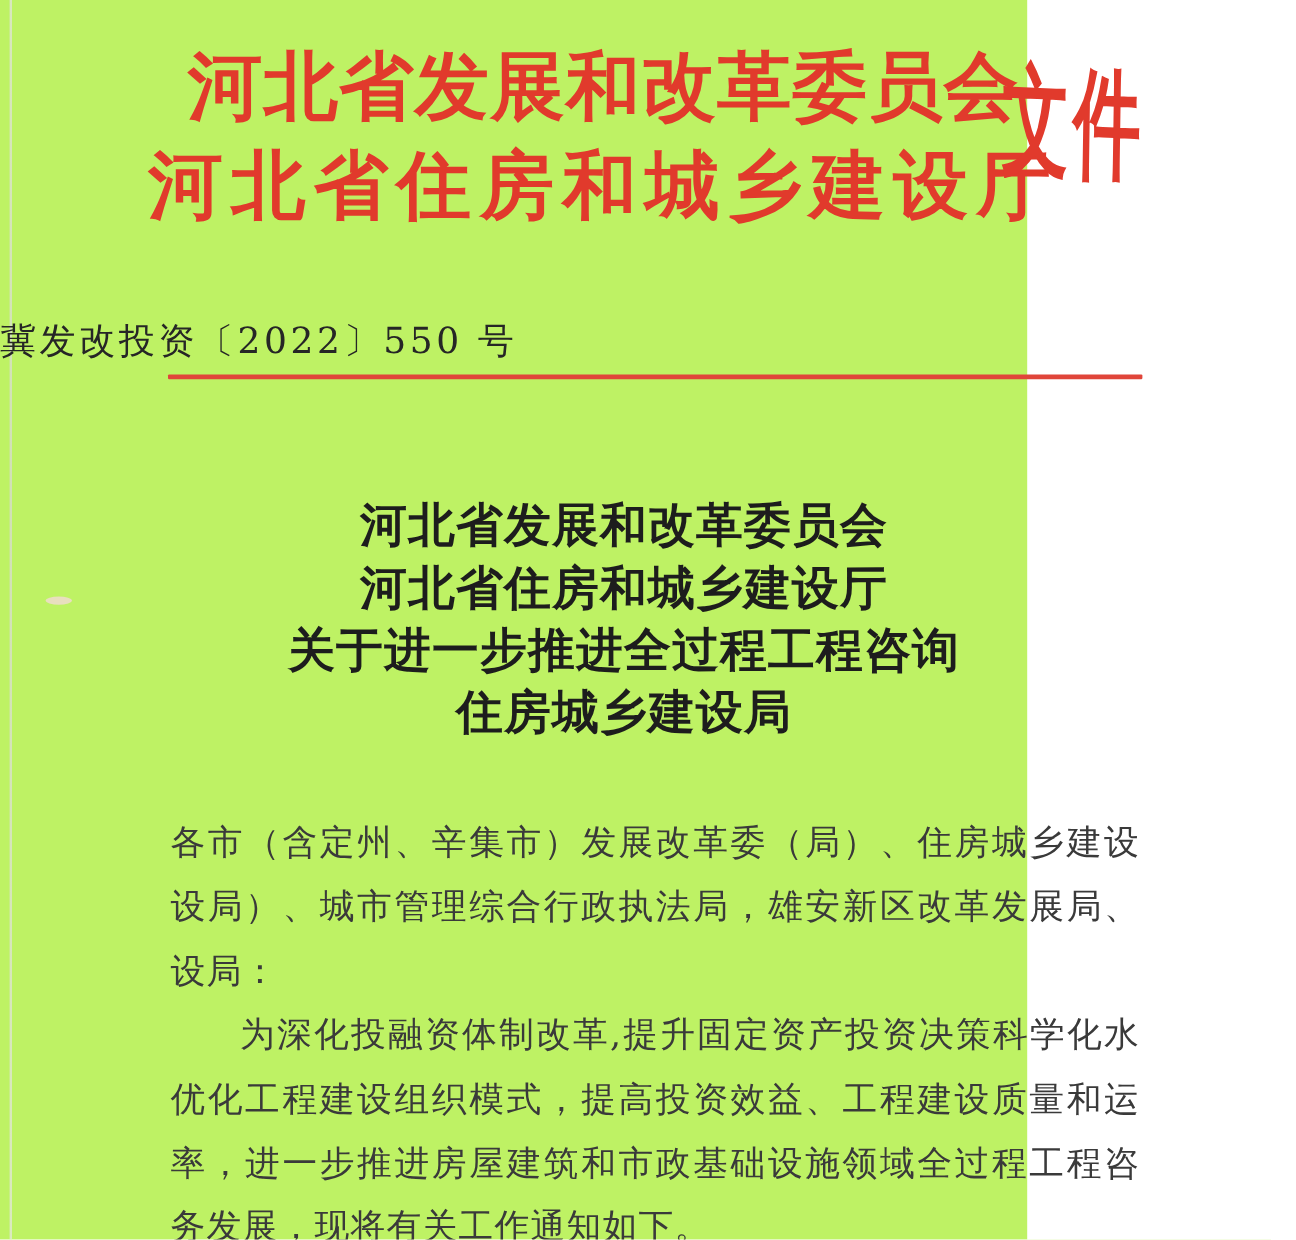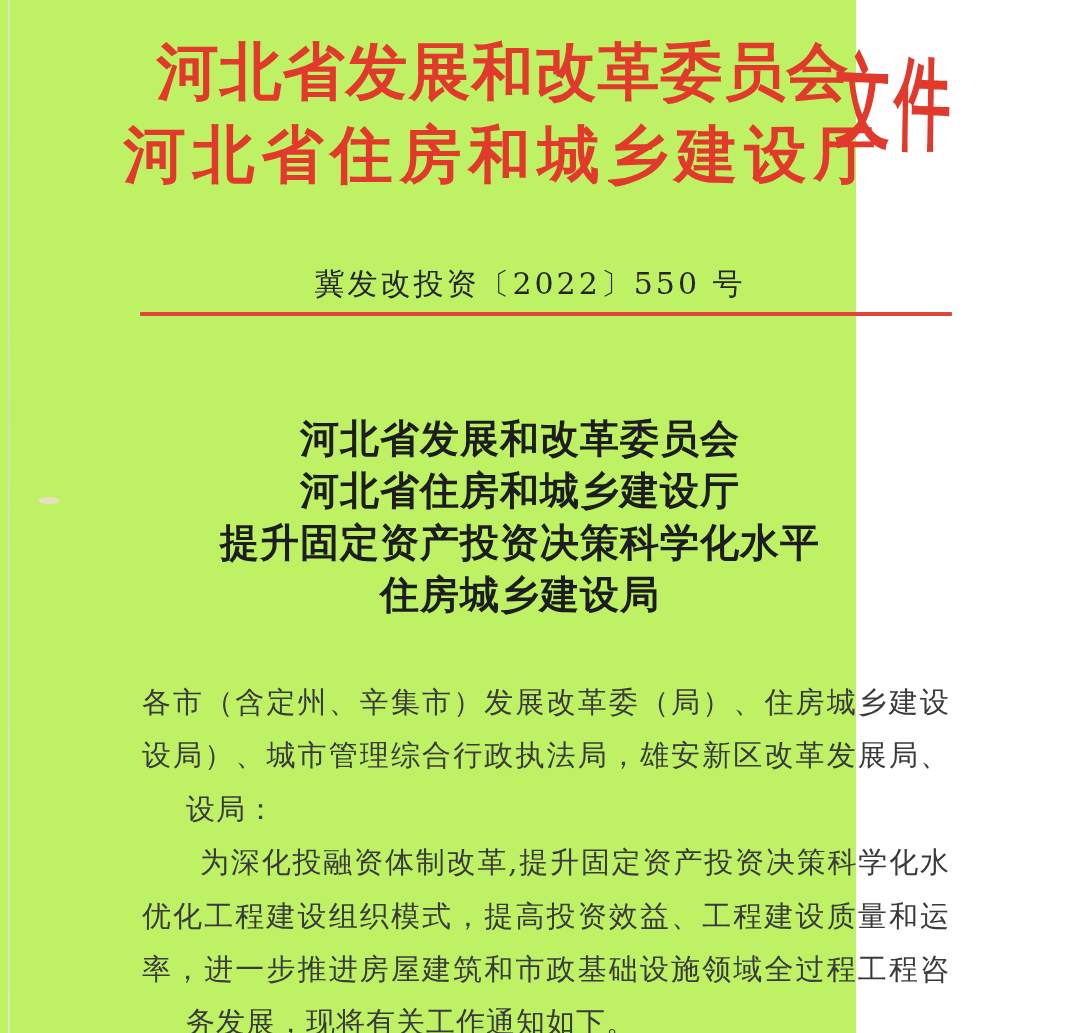--- a/index.html
+++ b/index.html
@@ -76,21 +76,21 @@
     transform: scaleX(0.56) rotate(1.5deg);
     transform-origin: left top;
   }
 
   
   .doc-number {
     position: absolute;
     top: 264px;
     left: 0;
     width: 1060px;
-    text-align: center;
+    text-align: left;
     font-size: 30px;
     letter-spacing: 3px;
     color: #262626;
     white-space: nowrap;
   }
 
   
   .red-rule {
     position: absolute;
     top: 312px;
@@ -130,21 +130,20 @@
   .doc-body .b-line {
     height: 53.4px;
     line-height: 53.4px;
     text-align: justify;
     text-align-last: justify;
     letter-spacing: 1px;
     overflow: hidden;
   }
   .doc-body .b-line.last {
     text-align-last: left;
-    margin-left: 44px;
   }
   .doc-body .b-line.indent {
     text-indent: 58px;
   }
 </style>
 </head>
 <body>
 
 <div class="page">
 
@@ -158,21 +157,21 @@
 
   <div class="file-label">文件</div>
 
   <div class="doc-number">冀发改投资〔2022〕550 号</div>
 
   <div class="red-rule"></div>
 
   <div class="doc-title">
     <div class="t-line">河北省发展和改革委员会</div>
     <div class="t-line">河北省住房和城乡建设厅</div>
-    <div class="t-line">提升固定资产投资决策科学化水平</div>
+    <div class="t-line">关于进一步推进全过程工程咨询</div>
     <div class="t-line">住房城乡建设局</div>
   </div>
 
   <div class="doc-body">
     <div class="b-line">各市（含定州、辛集市）发展改革委（局）、住房城乡建设局（建</div>
     <div class="b-line">设局）、城市管理综合行政执法局，雄安新区改革发展局、规划建</div>
     <div class="b-line last">设局：</div>
     <div class="b-line indent">为深化投融资体制改革,提升固定资产投资决策科学化水平，</div>
     <div class="b-line">优化工程建设组织模式，提高投资效益、工程建设质量和运营效</div>
     <div class="b-line">率，进一步推进房屋建筑和市政基础设施领域全过程工程咨询服</div>

